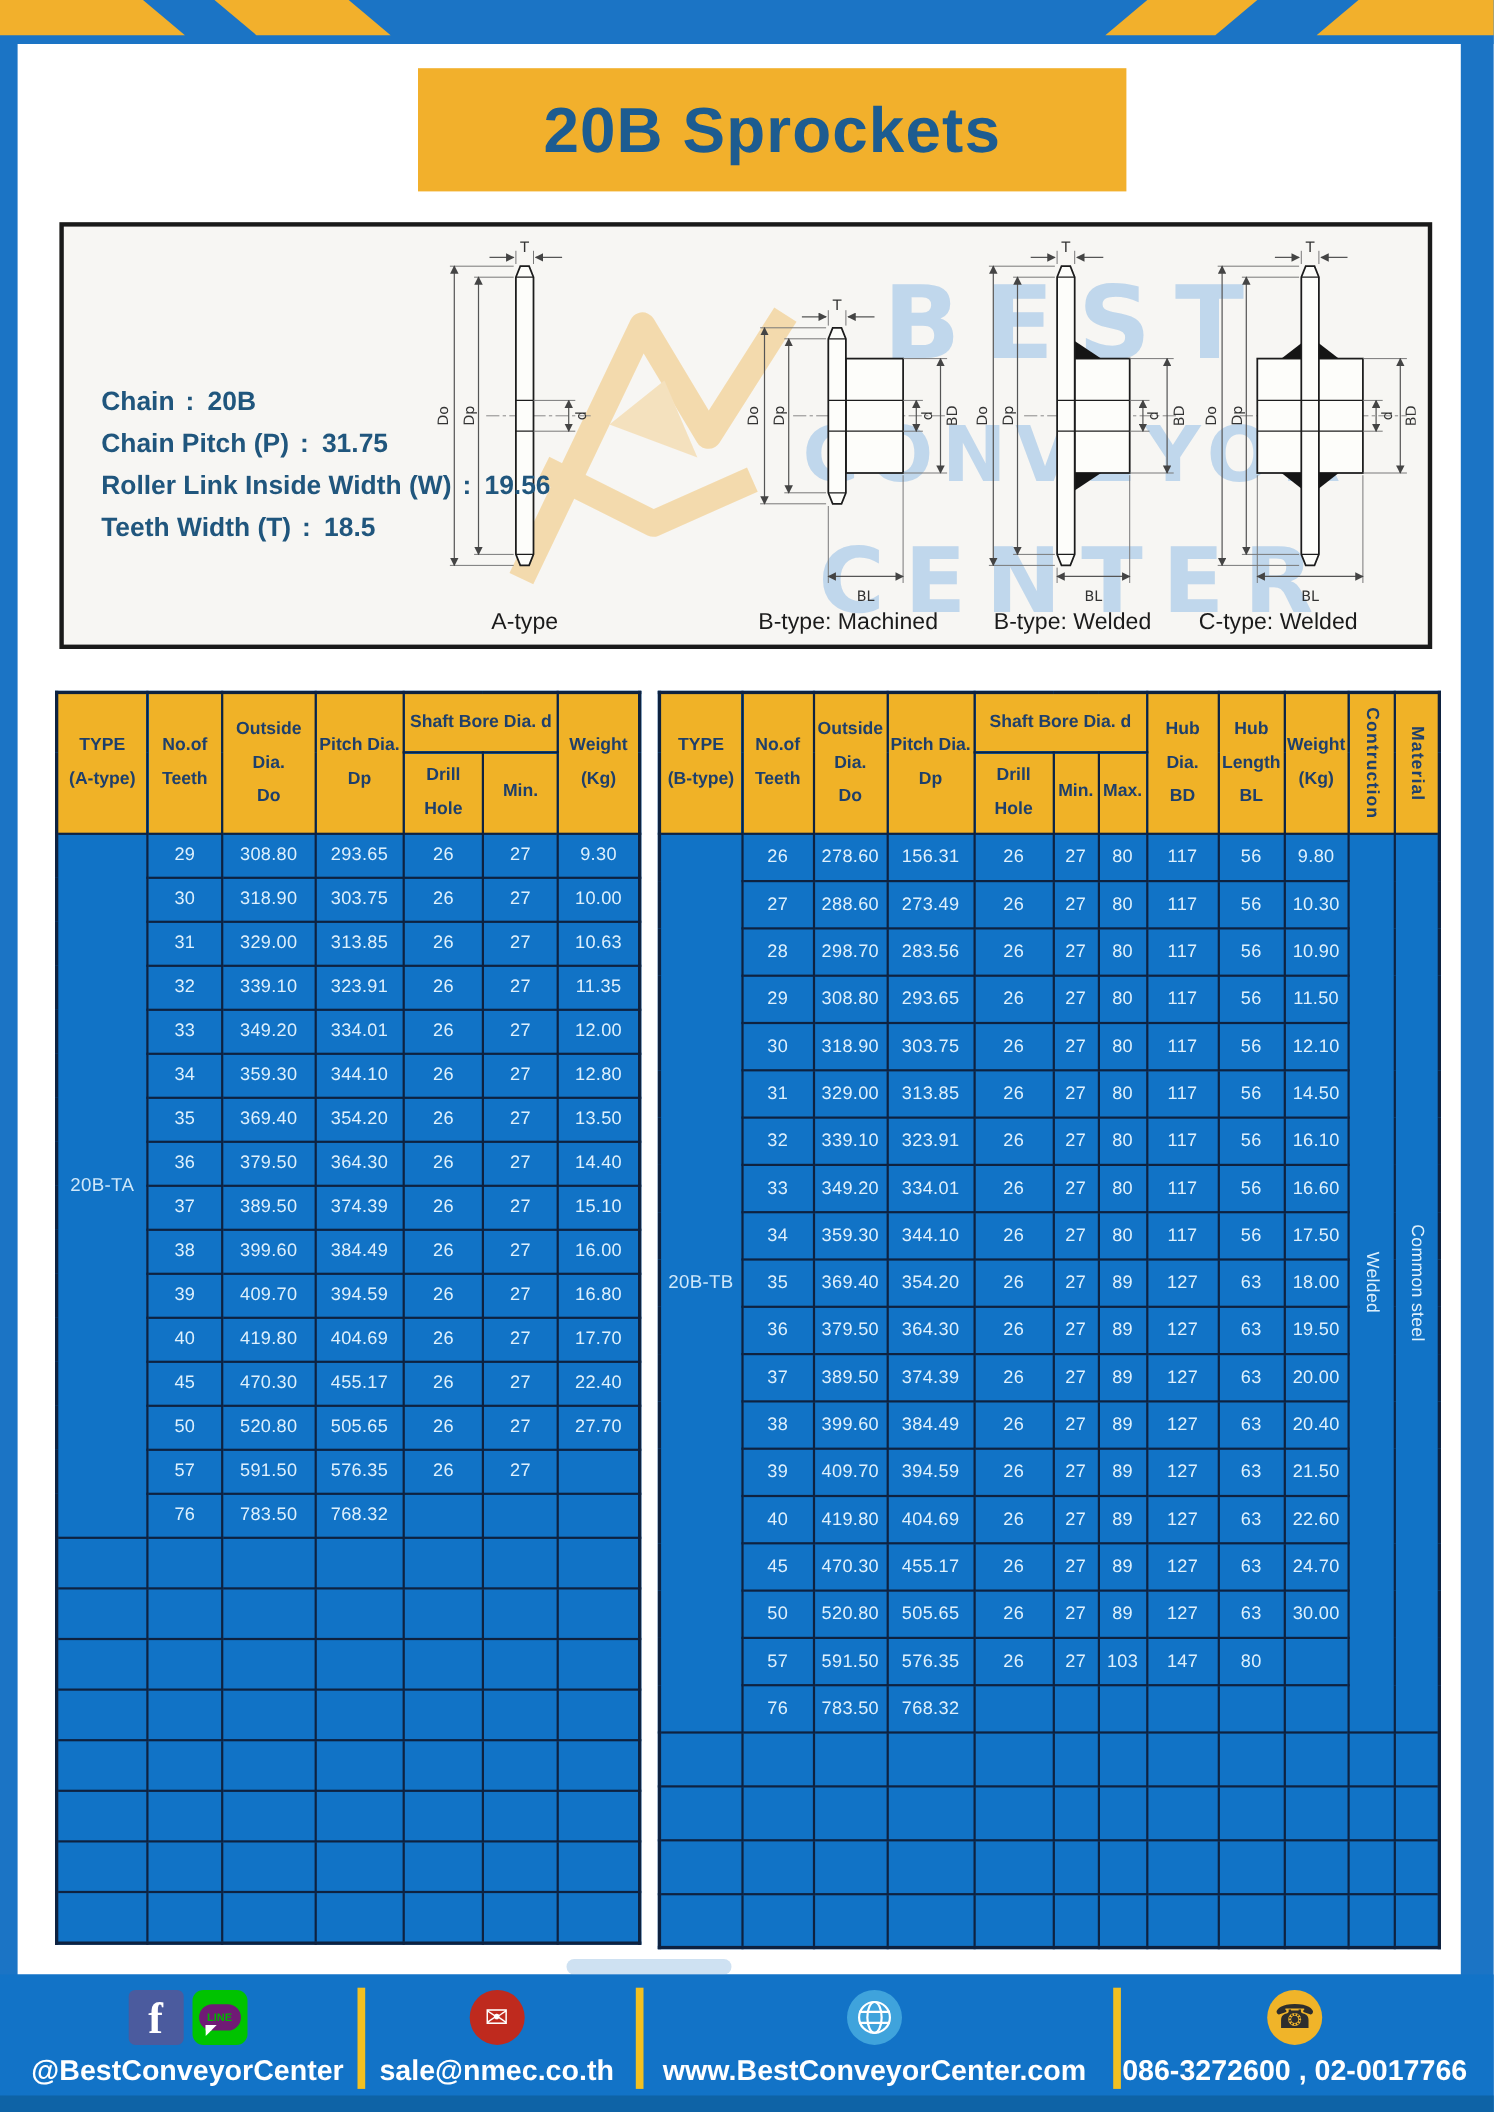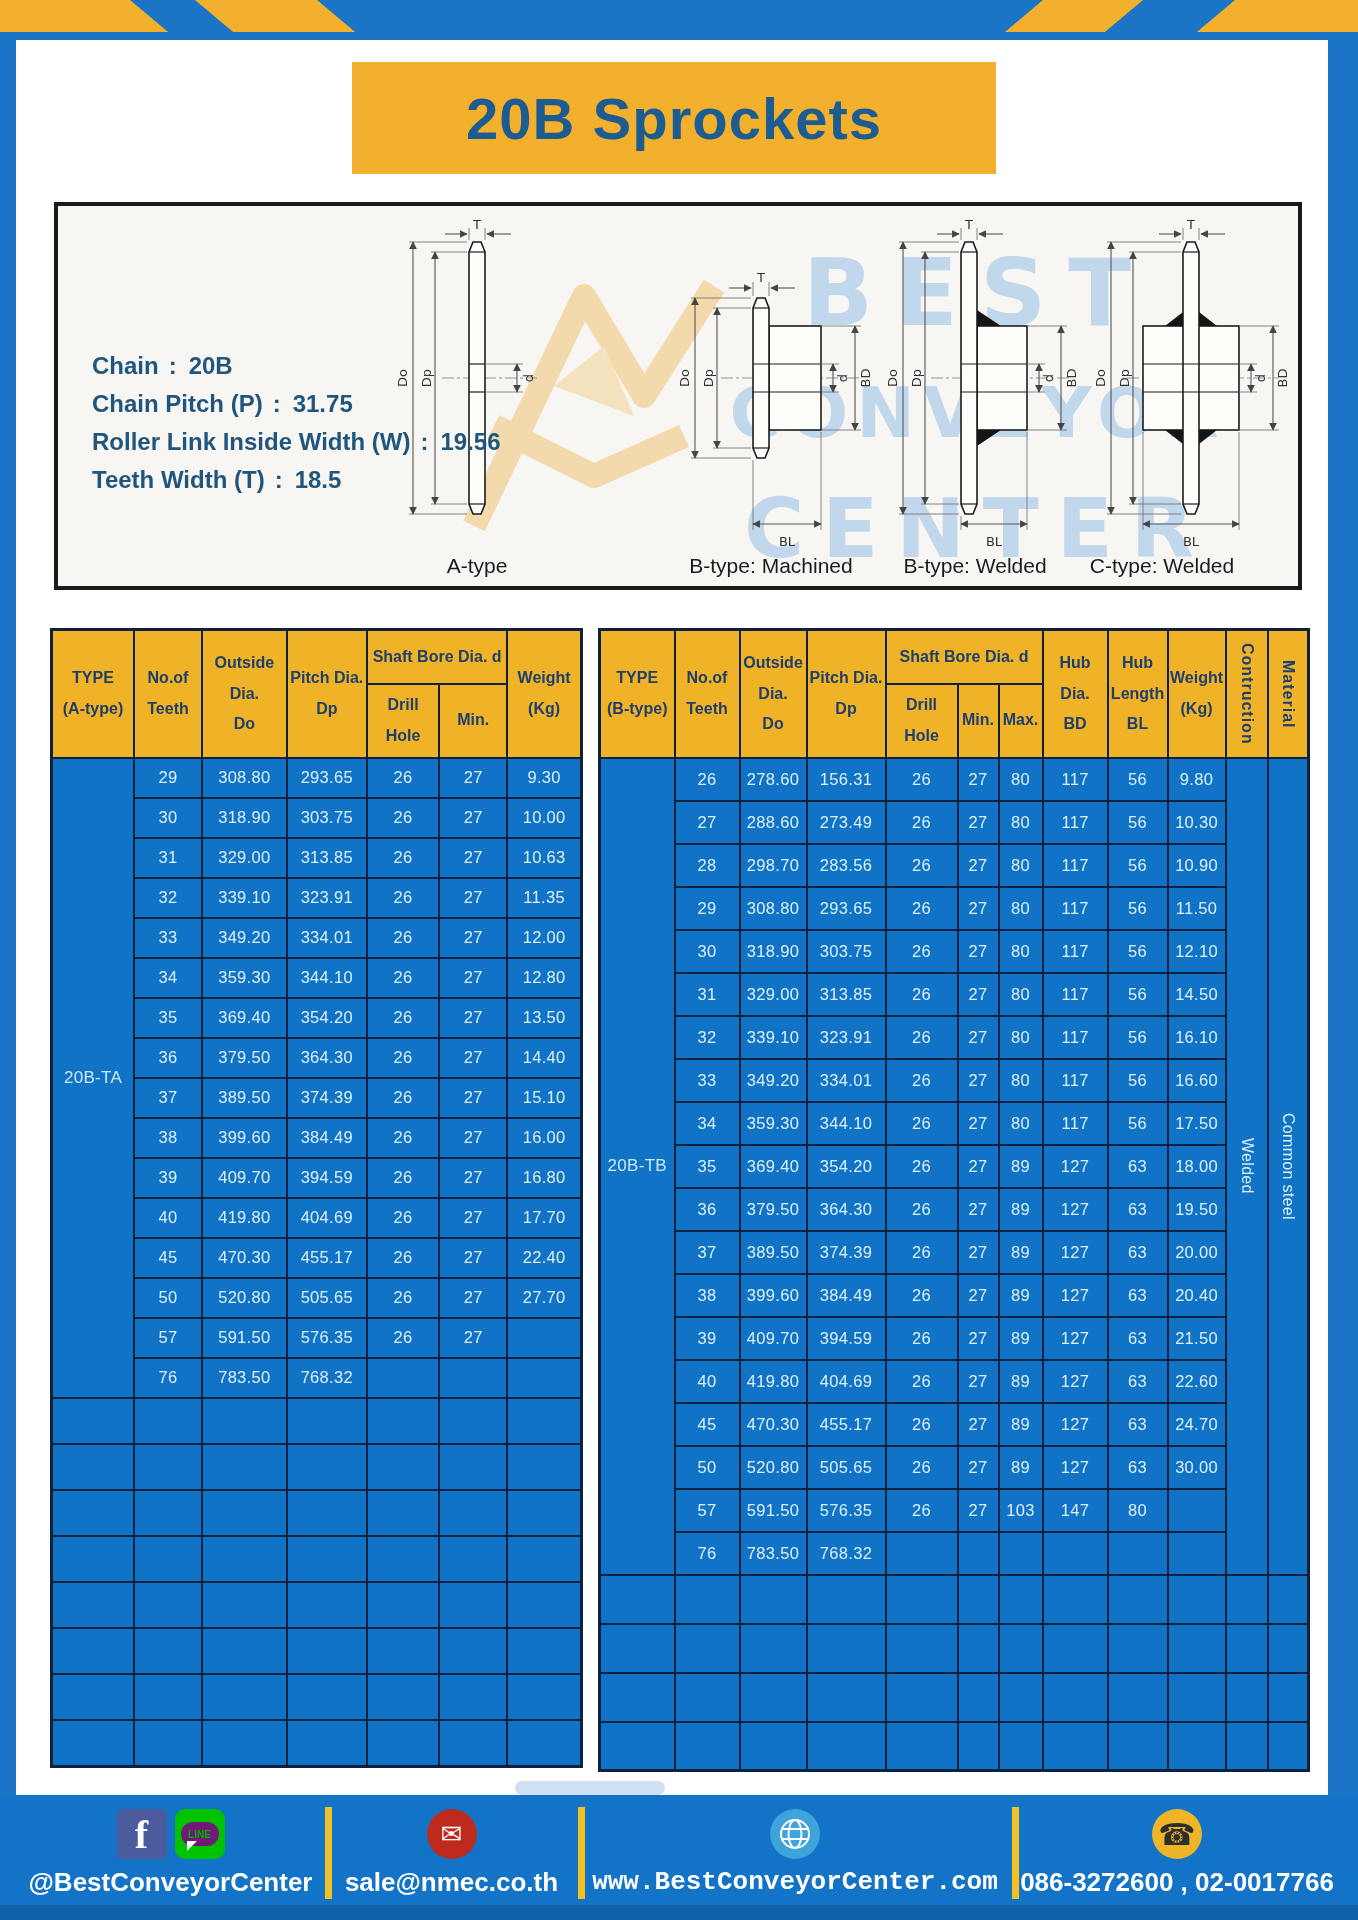--- a/index.html
+++ b/index.html
@@ -11,21 +11,21 @@
   .top-bar{position:absolute;top:0;left:0;width:1358px;height:40px;background:#1b74c5;overflow:hidden;z-index:5;}
   .stripe{position:absolute;top:0;height:32px;background:#f2b02c;}
   .stripe.l{transform:skewX(50deg);transform-origin:top left;}
   .stripe.r{transform:skewX(-50deg);transform-origin:top left;}
   .s1{left:-150px;width:280px;}
   .s2{left:195px;width:122px;}
   .s3{left:1043px;width:100px;}
   .s4{left:1235px;width:300px;}
 
   
-  .title-box{position:absolute;left:352px;top:62px;width:644px;height:112px;background:#f2b02c;display:flex;align-items:center;justify-content:center;z-index:4;}
+  .title-box{position:absolute;left:380px;top:62px;width:644px;height:112px;background:#f2b02c;display:flex;align-items:center;justify-content:center;z-index:4;}
   .title-box h1{margin:0;font-size:58px;font-weight:800;color:#1d5c90;letter-spacing:1px;}
 
   
   .diagram-box{position:absolute;left:54px;top:202px;width:1248px;height:388px;background:#f7f6f3;border:4px solid #1a1a1a;box-sizing:border-box;z-index:3;overflow:hidden;}
   .specs{position:absolute;left:34px;top:141px;z-index:3;}
   .spec-line{font-size:24px;font-weight:bold;color:#20567d;line-height:38px;white-space:nowrap;}
   .spec-line .colon{margin:0 12px 0 10px;}
   .wm-text{position:absolute;left:530px;top:28px;width:780px;text-align:center;z-index:1;color:rgba(158,195,231,0.62);font-weight:800;font-family:"DejaVu Sans","Liberation Sans",sans-serif;pointer-events:none;}
   .wm-text div:nth-child(1){font-size:92px;letter-spacing:22px;line-height:120px;}
   .wm-text div:nth-child(2){font-size:70px;letter-spacing:8px;line-height:118px;}
@@ -57,21 +57,21 @@
   .table-b{left:598px;top:628px;width:709px;}
 
   .wm-remnant{position:absolute;left:515px;top:1781px;width:150px;height:14px;background:rgba(173,205,233,.6);border-radius:8px;z-index:2;}
 
   
   .footer{position:absolute;left:0;bottom:0;width:1358px;height:125px;background:#1273c7;z-index:6;}
   .footer-strip{position:absolute;left:0;bottom:0;width:100%;height:15px;background:#0e63a6;}
   .divider{position:absolute;top:12px;width:7px;height:92px;background:#f2c021;}
   .dv1{left:325px;} .dv2{left:578px;} .dv3{left:1012px;}
   .f-section{position:absolute;top:0;height:110px;display:flex;flex-direction:column;align-items:center;justify-content:flex-start;}
-  .fs1{left:16px;width:309px;} .fs2{left:325px;width:253px;} .fs3{left:578px;width:434px;font-family:Liberation Mono, monospace;} .fs4{left:1012px;width:330px;}
+  .fs1{left:16px;width:309px;} .fs2{left:325px;width:253px;} .fs3{left:578px;width:434px;} .fs4{left:1012px;width:330px;}
   .icon-row{display:flex;gap:8px;align-items:center;height:66px;margin-top:6px;}
   .f-label{font-size:26px;font-weight:bold;color:#ffffff;white-space:nowrap;}
   .icon-fb{width:50px;height:50px;background:#4b5b9e;border-radius:6px;display:flex;align-items:center;justify-content:center;color:#fff;font-size:40px;font-weight:bold;font-family:"Liberation Serif",serif;}
   .icon-line{width:50px;height:50px;background:#00c300;border-radius:10px;display:flex;align-items:center;justify-content:center;position:relative;}
   .line-bubble{width:38px;height:24px;background:#701a75;border-radius:12px;display:flex;align-items:center;justify-content:center;font-size:10px;font-weight:bold;color:#00b300;}
   .line-bubble:after{content:"";position:absolute;left:12px;bottom:8px;width:0;height:0;border:5px solid transparent;border-top-color:#fff;border-left-color:#fff;}
   .icon-mail{width:50px;height:50px;background:#bf2a1e;border-radius:50%;display:flex;align-items:center;justify-content:center;color:#fff;font-size:26px;}
   .icon-globe{width:50px;height:50px;background:#3fa3dc;border-radius:50%;display:flex;align-items:center;justify-content:center;}
   .icon-phone{width:50px;height:50px;background:#f0b429;border-radius:50%;display:flex;align-items:center;justify-content:center;color:#2e2e2e;font-size:30px;font-family:"DejaVu Sans",sans-serif;}
 </style>

